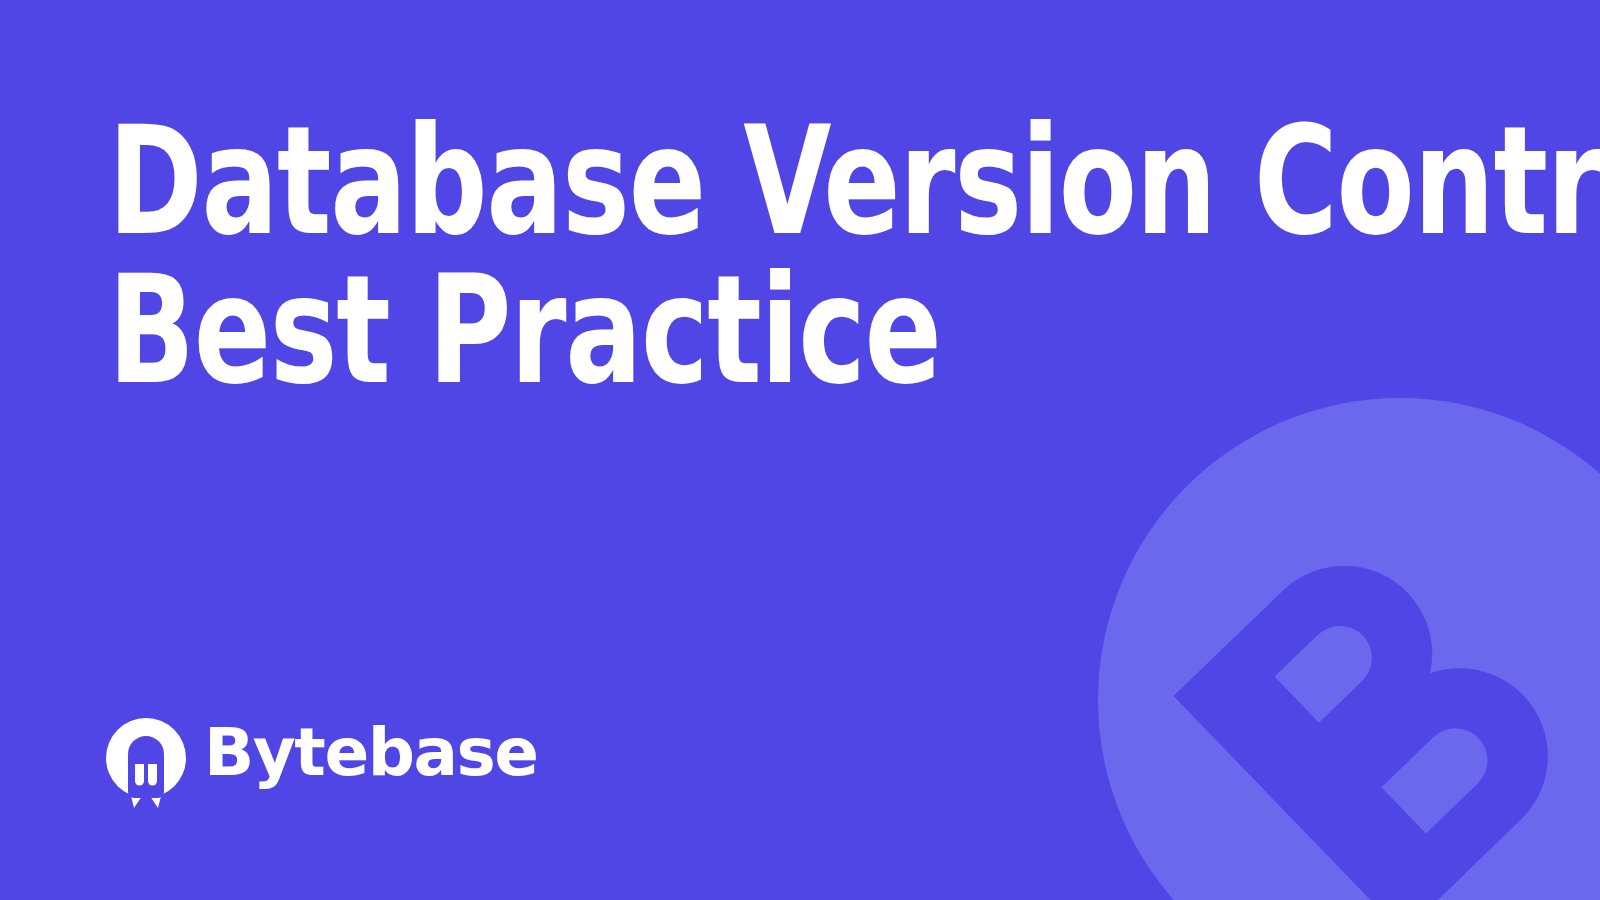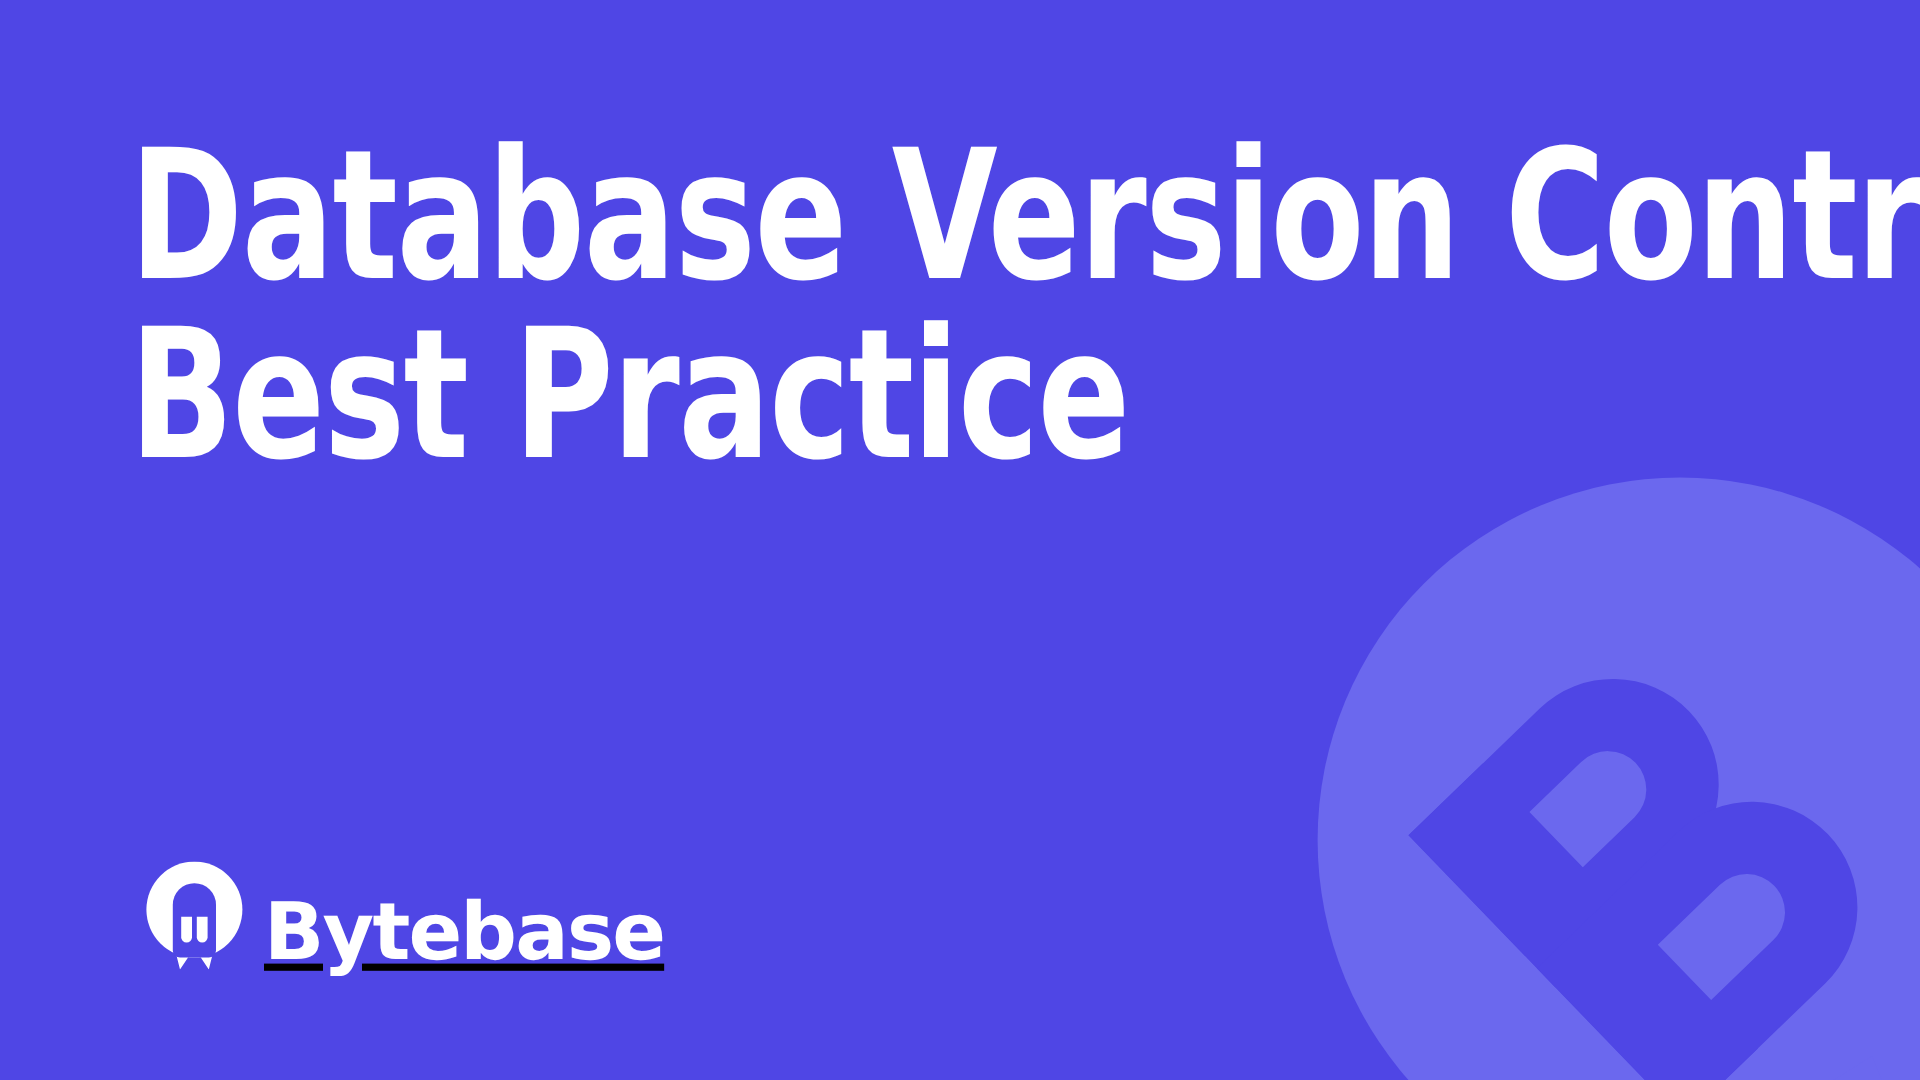--- a/index.html
+++ b/index.html
@@ -46,27 +46,26 @@
     line-height: 0.99;
     letter-spacing: -1.5px;
     transform: scaleX(0.845);
     transform-origin: left center;
     white-space: nowrap;
   }
 
   
   #logo-lockup {
     position: absolute;
-    left: 120px;
+    left: 104px;
     top: 718px;
     display: flex;
-    align-items: flex-end;
+    align-items: flex-start;
     gap: 16px;
     z-index: 5;
-    text-decoration: underline;
   }
   #logo-mark {
     width: 84px;
     height: 90px;
     display: block;
     flex: 0 0 auto;
   }
   #logo-wordmark {
     color: #ffffff;
     font-family: "DejaVu Sans", "Liberation Sans", sans-serif;

